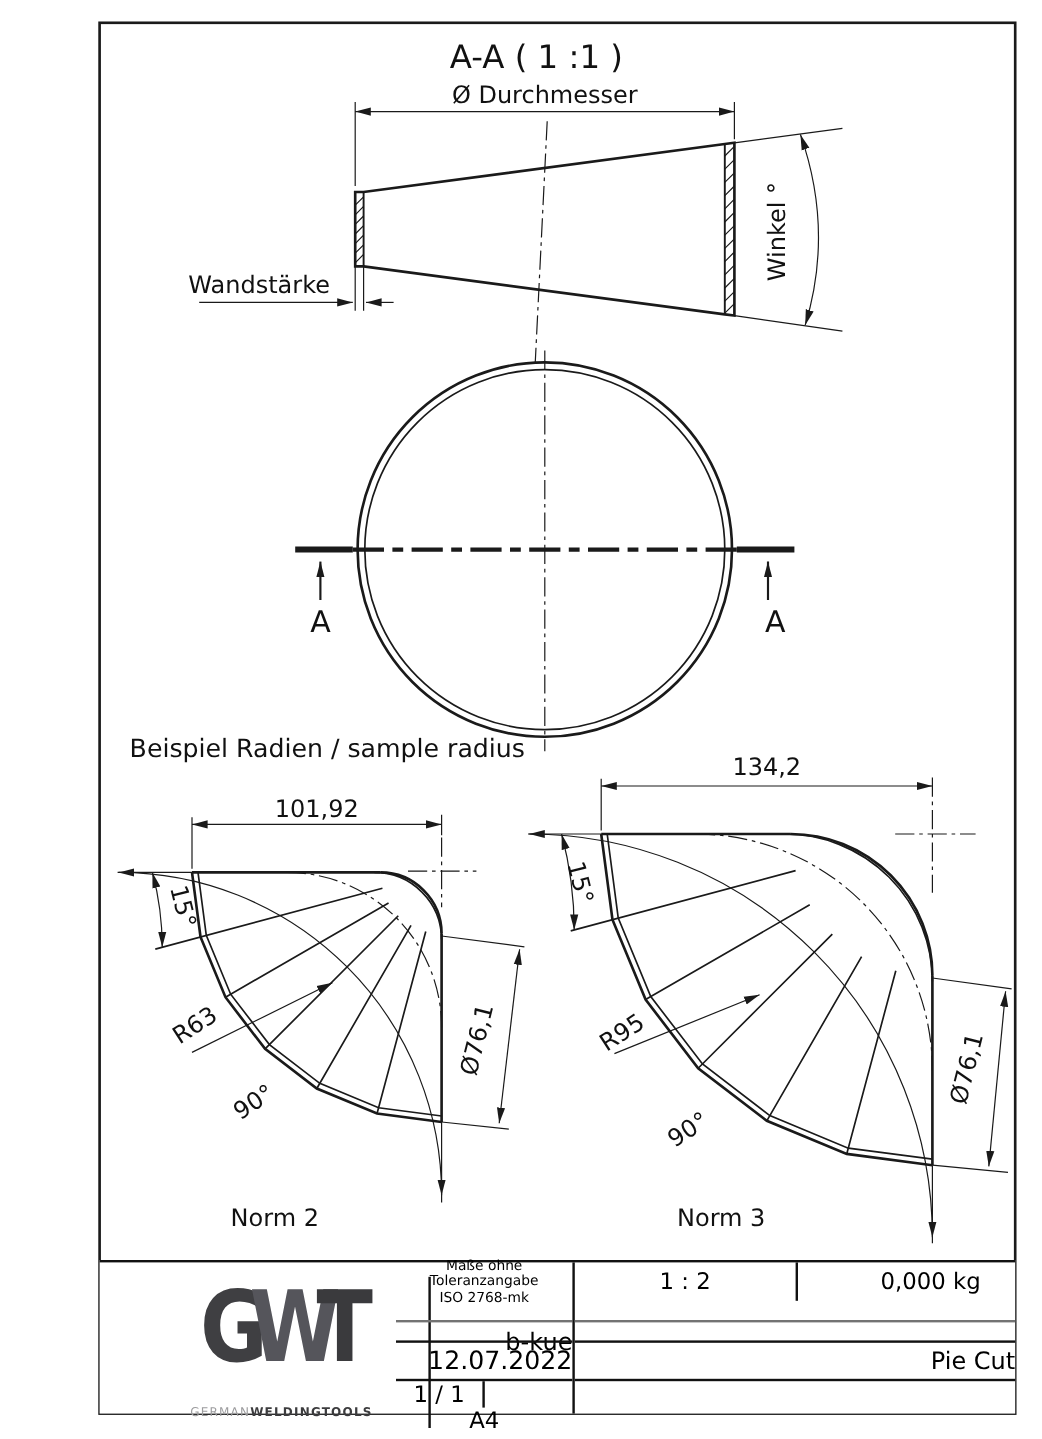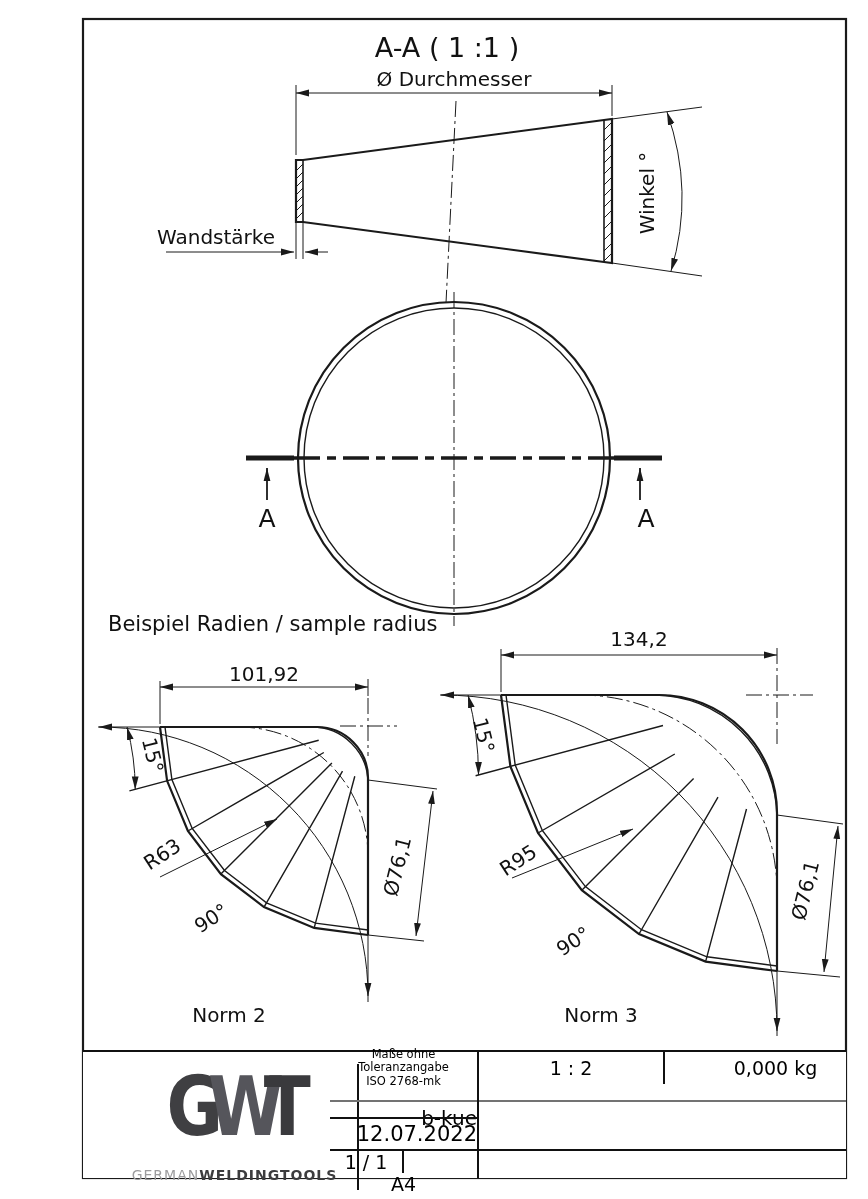--- a/index.html
+++ b/index.html
@@ -32,21 +32,21 @@
   .tol{font-size:11.5px;line-height:1.15;}
   .f20{font-size:20px;}
   .f21{font-size:21px;}
   .f19{font-size:19px;}
   .split{display:flex;align-items:stretch;justify-content:flex-start;padding:0;}
   .subcell{display:flex;align-items:center;justify-content:center;height:100%;}
   .gwt-letters{position:absolute;left:0;right:0;top:2px;text-align:center;font-weight:bold;font-size:82px;line-height:1.0;transform:scaleX(.84);letter-spacing:-10px;white-space:nowrap;}
   .gwt-letters .lg{color:#3f3f42;}
   .gwt-letters .lw{color:#55555b;margin-left:-8px;}
   .gwt-letters .lt{color:#3a3a3d;margin-left:-14px;}
-  .gwt-brand{position:absolute;left:0;right:0;bottom:7px;text-align:center;font-size:14px;letter-spacing:1px;white-space:nowrap;}
+  .gwt-brand{position:absolute;left:0;right:0;bottom:7px;text-align:center;font-size:10px;letter-spacing:1px;white-space:nowrap;}
   .gwt-brand .light{color:#9c9c9e;font-weight:400;}
   .gwt-brand .bold{color:#3c3c3e;font-weight:700;}
 </style>
 </head>
 <body>
 
 <div class="page">
 <svg width="868" height="1199" viewBox="0 0 868 1199">
   <defs>
     <marker id="arr" markerWidth="14" markerHeight="8" refX="13" refY="4" orient="auto-start-reverse" markerUnits="userSpaceOnUse">
@@ -198,16 +198,17 @@
       <div class="subcell f19" style="flex:1;">A4</div>
     </div>
   </div>
 
   <div class="rightcol">
     <div class="row r1 split">
       <div class="subcell f19" style="width:186px;border-right:2px solid #111;">1 : 2</div>
       <div class="subcell f19" style="flex:1;margin-left:40px;">0,000 kg</div>
     </div>
     <div class="row r2"></div>
+    <div class="row r3 f20">Pie Cut</div>
     <div class="row r4"></div>
   </div>
 </div>
 </div>
 
 </body></html>

